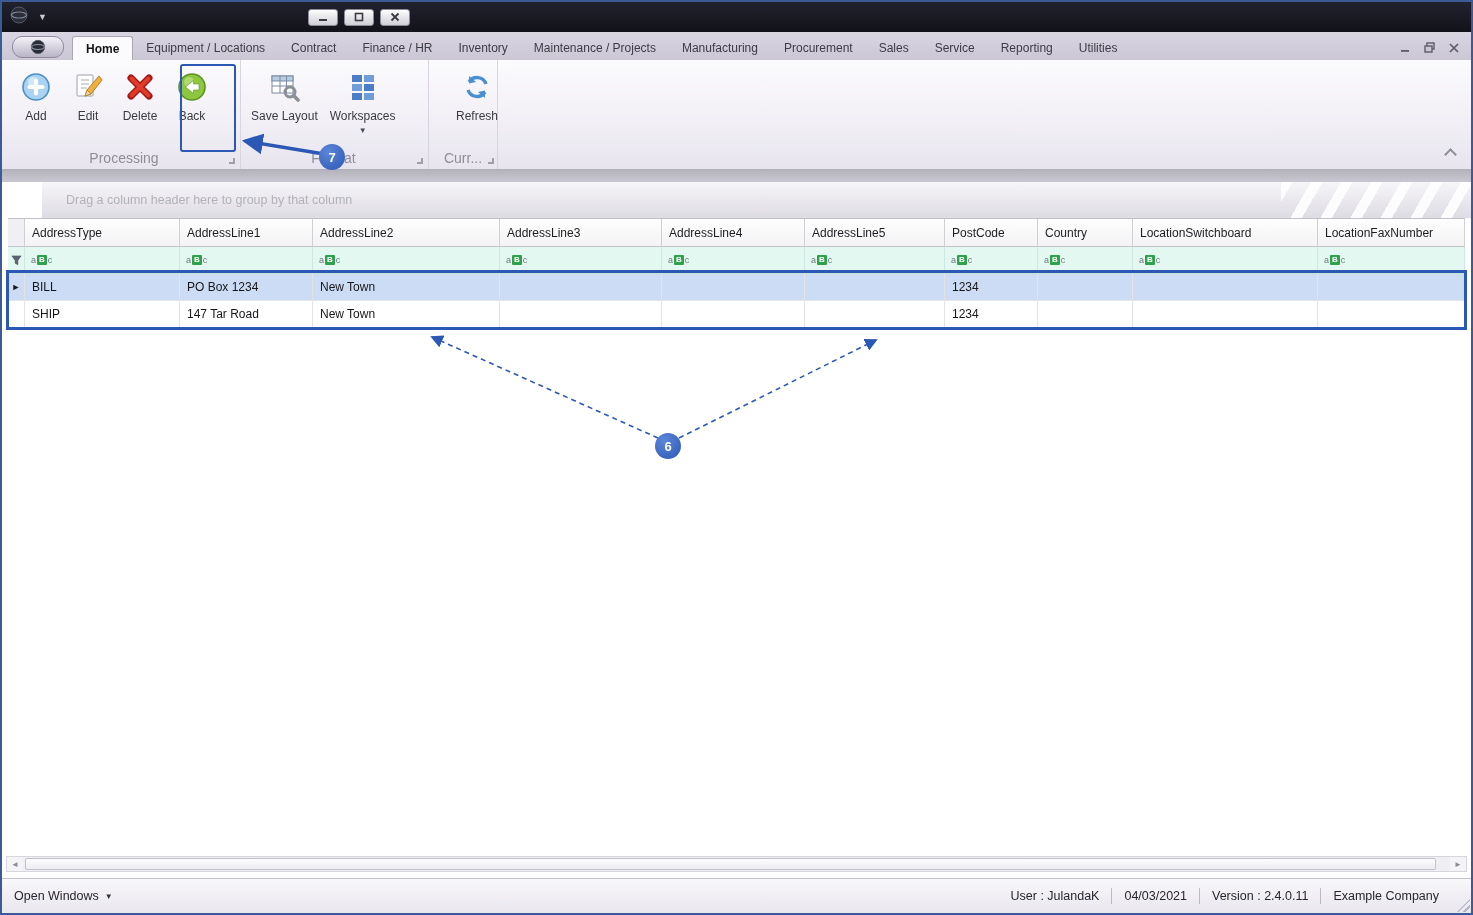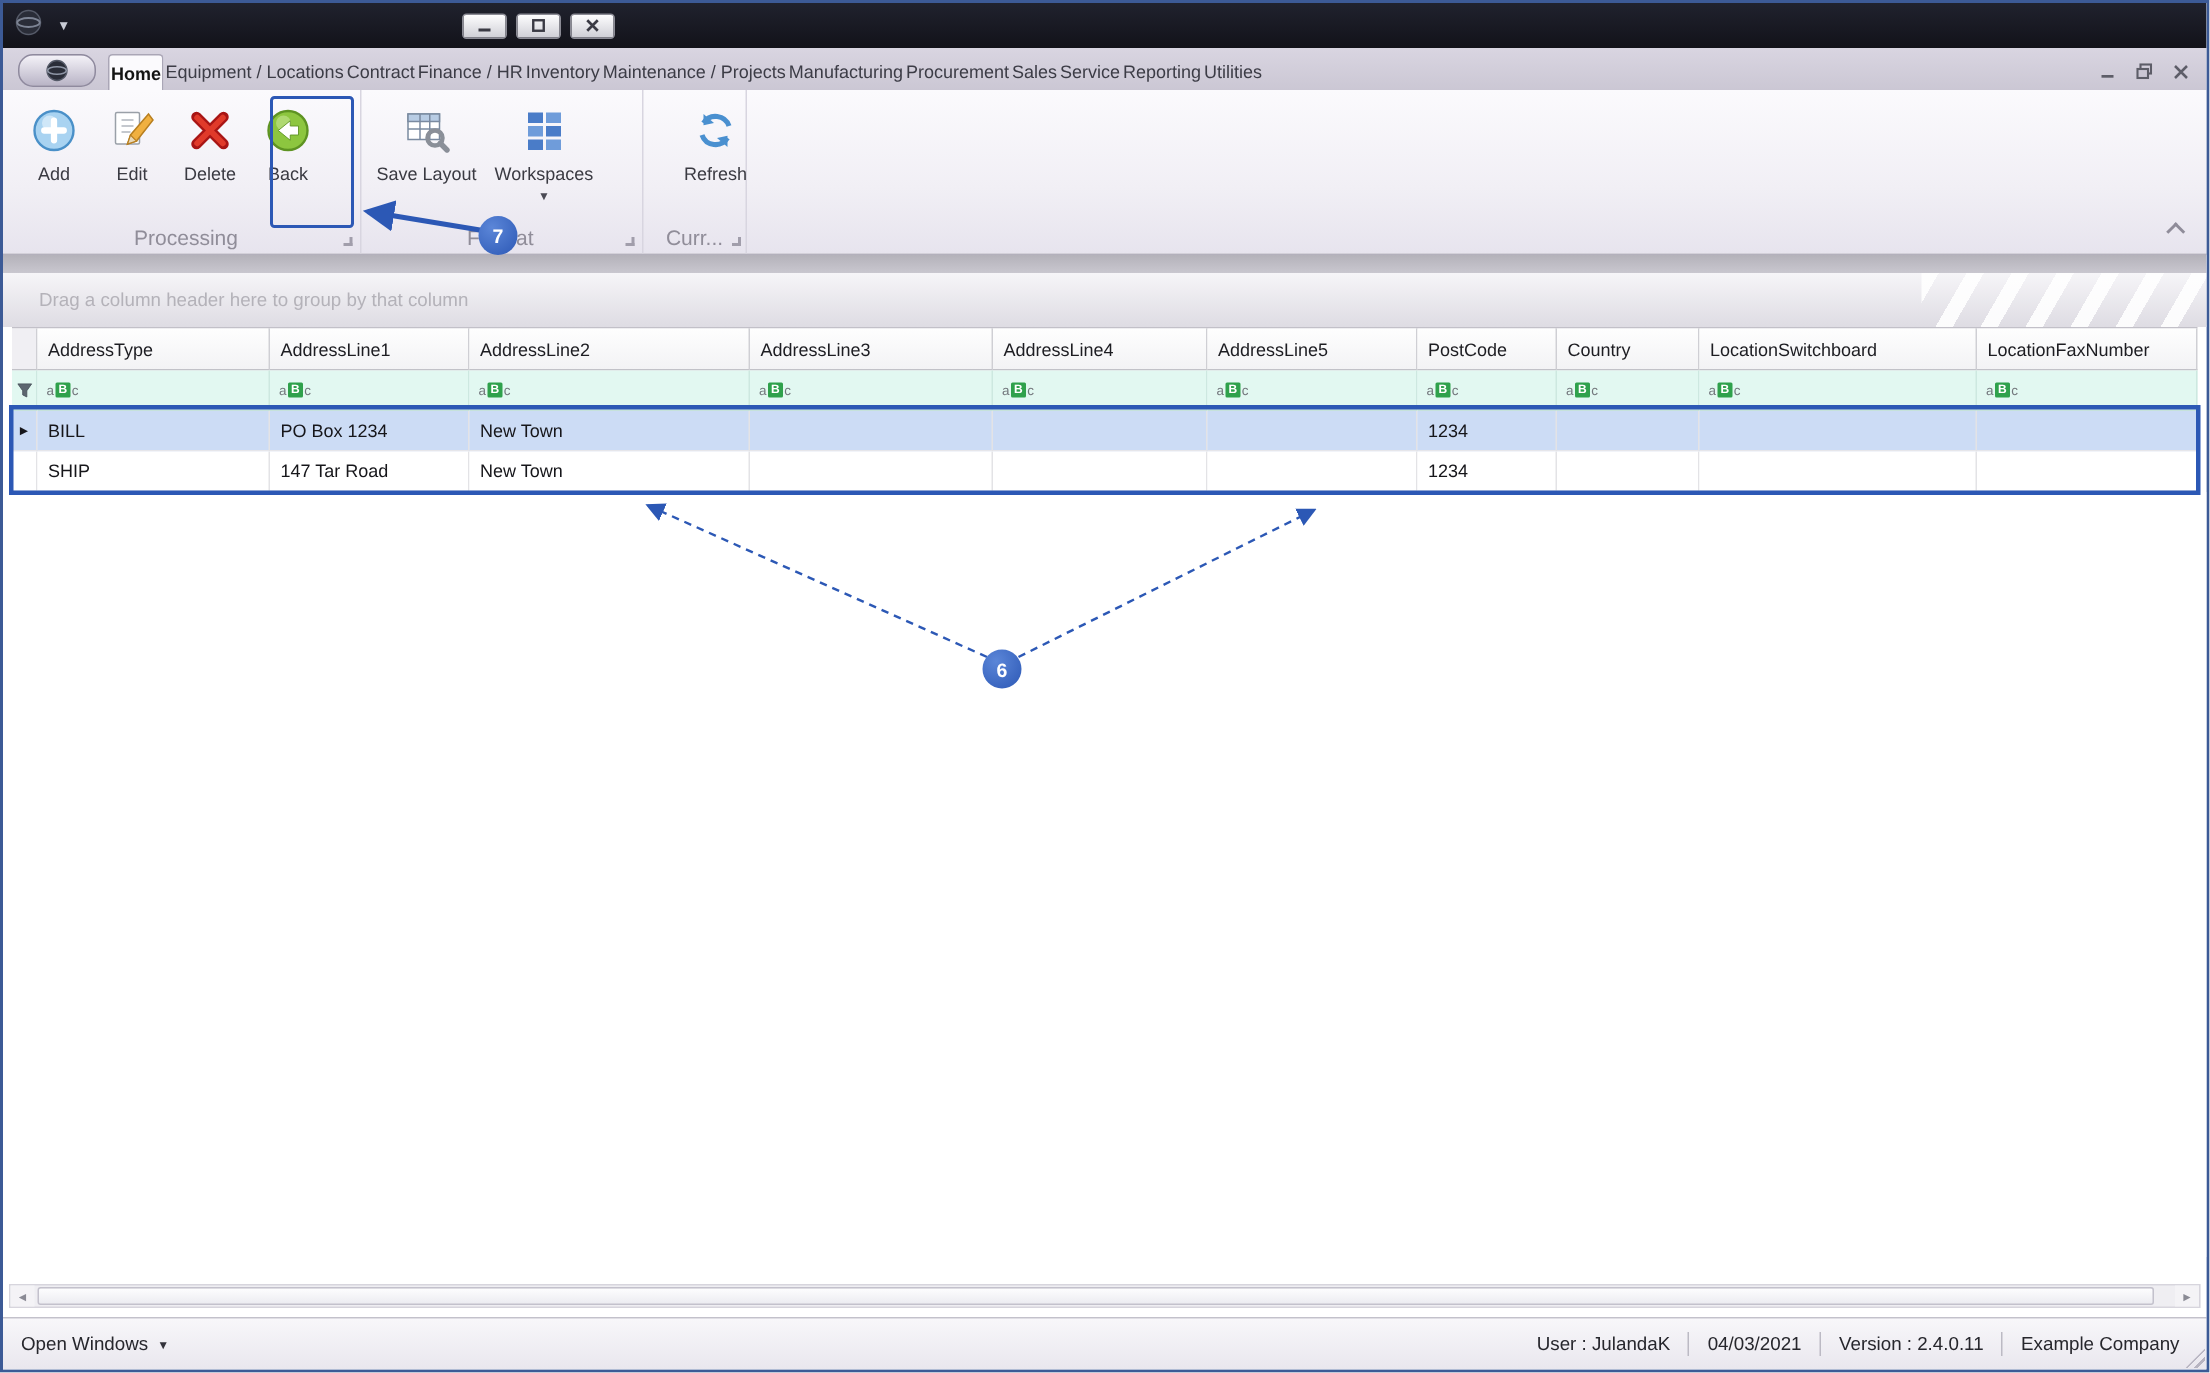--- a/index.html
+++ b/index.html
@@ -30,21 +30,21 @@
     background: linear-gradient(180deg,#d9d5e1,#cbc7d4);
     display: flex; align-items: flex-end; padding: 0 6px;
   }
   .appbtn {
     width: 52px; height: 22px; margin: 0 8px 2px 4px; border-radius: 10px;
     background: linear-gradient(180deg,#f4f2f8,#b9b4c6);
     border: 1px solid #8f8a9e; display: flex; align-items: center; justify-content: center; cursor: pointer;
   }
   .tabs { display: flex; align-items: flex-end; height: 100%; }
   .tab {
-    height: 24px; padding: 0 1px; display: flex; align-items: center;
+    height: 24px; padding: 0 13px; display: flex; align-items: center;
     font-size: 12px; color: #3c3c46; cursor: pointer; white-space: nowrap; text-align: center;
   }
   .tab.active {
     background: #fbfafd; border: 1px solid #aaa6b6; border-bottom: none;
     border-radius: 3px 3px 0 0; color: #141414; font-weight: bold;
   }
   .tab-controls { margin-left: auto; display: flex; gap: 14px; align-items: center; padding-bottom: 6px; padding-right: 6px; }
   .tc { color: #5d5d68; font-size: 12px; line-height: 10px; cursor: pointer; }
   
   .ribbon {
@@ -77,21 +77,21 @@
     border-top: 2px solid #8f8c99; border-right: 2px solid #8f8c99;
     transform: rotate(-45deg); cursor: pointer;
   }
   
   .gridwrap { position: absolute; top: 168px; left: 0; right: 0; bottom: 35px; background: #ffffff; }
   .form-gap { height: 12px; background: linear-gradient(180deg,#b4b2ba,#c9c7cf); }
   .group-panel {
     position: relative; height: 36px;
     background: linear-gradient(180deg,#f6f5f8,#dedce3);
     display: flex; align-items: center; padding-left: 24px;
-    font-size: 12.5px; color: #b4b2b9; overflow: hidden;
+    font-size: 12.5px; color: #b4b2b9; overflow: hidden; margin-left: 40px;
   }
   .deco-stripes {
     position: absolute; right: 0; top: 0; bottom: 0; width: 190px;
     background: repeating-linear-gradient(120deg, rgba(255,255,255,0.9) 0 10px, rgba(255,255,255,0) 10px 26px);
   }
   .grid-cols { display: grid; grid-template-columns: 17px 155px 133px 187px 162px 143px 140px 93px 95px 185px 147px; margin-left: 6px; width: 1457px; }
   .grid-header { border-top: 1px solid #c2c0c8; }
   .grid-header .cell {
     height: 28px; background: linear-gradient(180deg,#fefefe,#f3f3f5);
     border-right: 1px solid #cfcfd4; border-bottom: 1px solid #c2c2c8;
@@ -126,21 +126,21 @@
   .sb-track { flex: 1; position: relative; }
   .sb-thumb {
     position: absolute; top: 1px; bottom: 1px; left: 2px; right: 14px;
     background: linear-gradient(180deg,#fdfdfe,#ececf1); border: 1px solid #c3c1cc; border-radius: 2px; cursor: grab;
   }
   
   .statusbar {
     position: absolute; left: 0; right: 0; bottom: 0; height: 35px;
     background: linear-gradient(180deg,#f8f7fa,#e9e7ee);
     border-top: 1px solid #c3c1cb; display: flex; align-items: center;
-    padding: 0 18px 0 12px; font-size: 12.5px; color: #26262c;
+    padding: 0 32px 0 12px; font-size: 12.5px; color: #26262c;
   }
   .sb-left { display: flex; align-items: center; gap: 6px; cursor: pointer; }
   .sb-left .caret { font-size: 8px; color: #33333b; }
   .sb-right { margin-left: auto; display: flex; align-items: center; gap: 12px; }
   .sep { width: 1px; height: 16px; background: #bcbac4; }
   .grip {
     position: absolute; right: 1px; bottom: 1px; width: 13px; height: 13px;
     background: repeating-linear-gradient(135deg, transparent 0 3px, #b7b4c1 3px 5px);
     clip-path: polygon(100% 0, 100% 100%, 0 100%); cursor: nwse-resize;
   }

